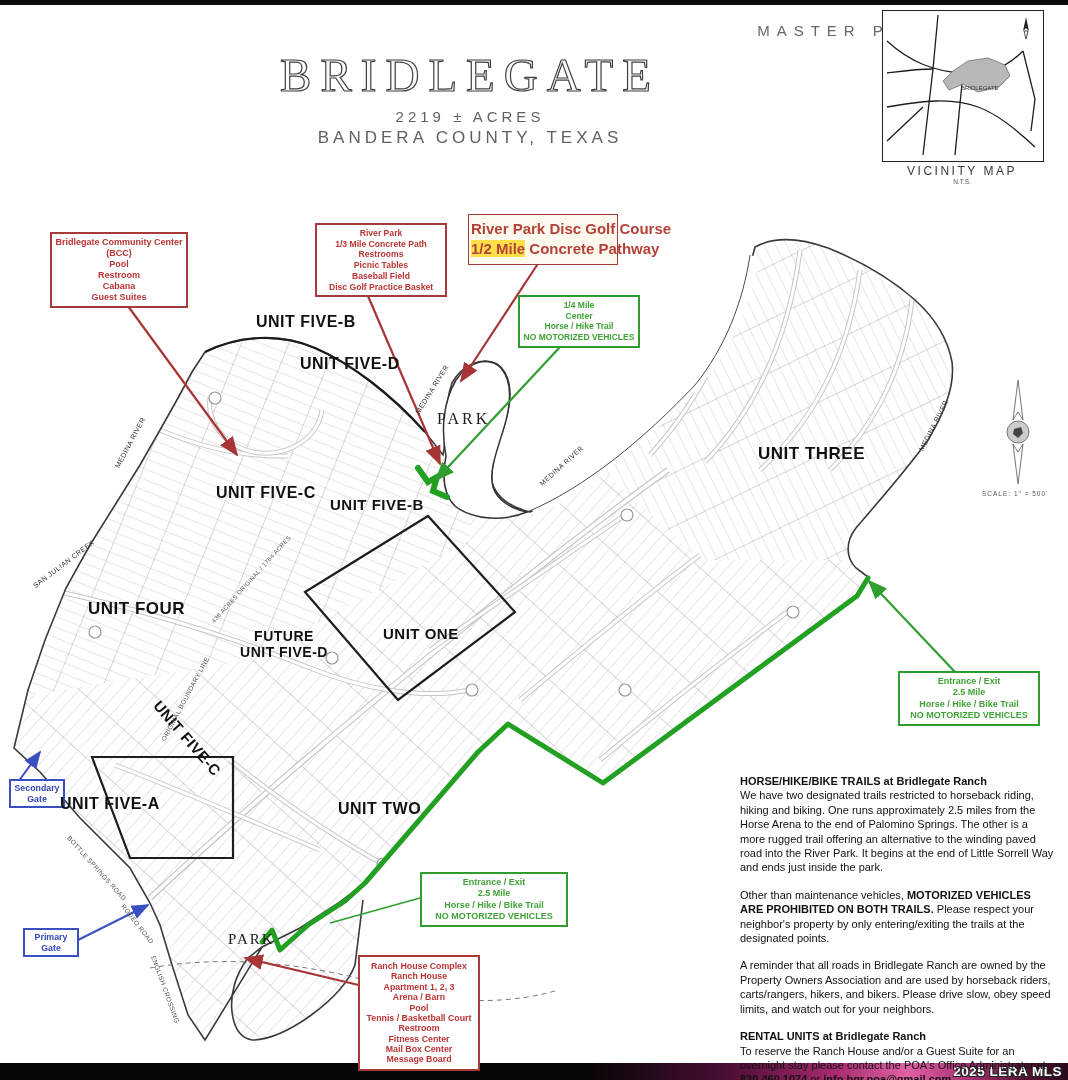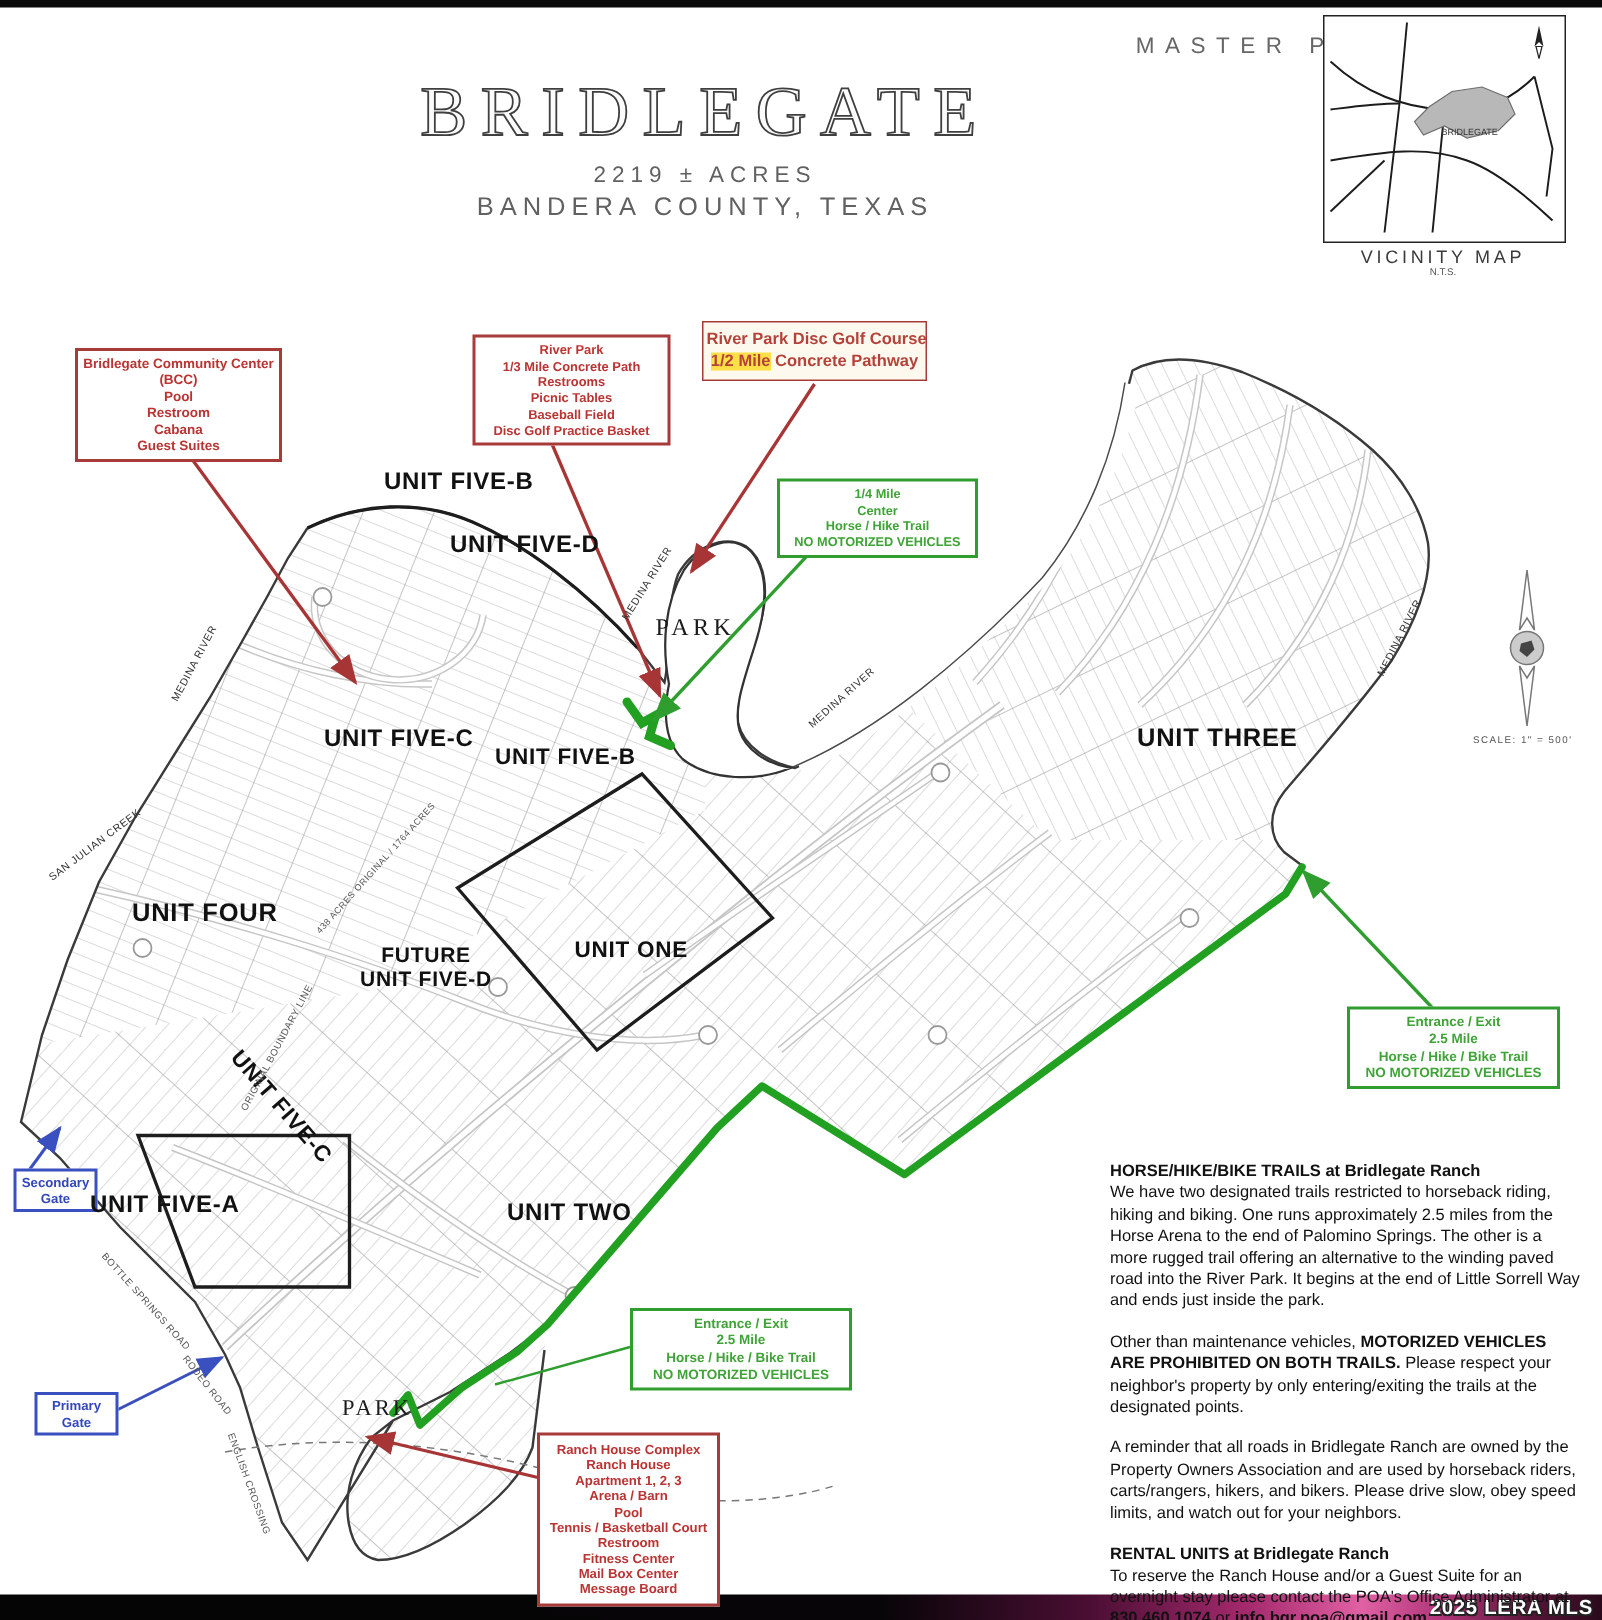--- a/index.html
+++ b/index.html
@@ -225,39 +225,39 @@
 
   <div class="box box-red" style="left:315px;top:223px;width:132px;padding:3px 1px;font-size:8.6px;line-height:1.25;">
     <div>River Park</div>
     <div>1/3 Mile Concrete Path</div>
     <div>Restrooms</div>
     <div>Picnic Tables</div>
     <div>Baseball Field</div>
     <div>Disc Golf Practice Basket</div>
   </div>
 
-  <div class="box box-red" style="left:468px;top:214px;width:150px;padding:4px 2px;font-size:11px;line-height:1.35;border-width:1.5px;background:#fdf9ee;color:#b5423a;">
+  <div class="box box-red" style="left:468px;top:214px;width:150px;padding:4px 2px;font-size:15px;line-height:1.35;border-width:1.5px;background:#fdf9ee;color:#b5423a;">
     <div>River Park Disc Golf Course</div>
     <div><span class="hl">1/2 Mile</span><span> Concrete Pathway</span></div>
   </div>
 
   <div class="box box-red" style="left:358px;top:955px;width:122px;padding:4px 1px;font-size:8.8px;line-height:1.18;">
     <div>Ranch House Complex</div>
     <div>Ranch House</div>
     <div>Apartment 1, 2, 3</div>
     <div>Arena / Barn</div>
     <div>Pool</div>
     <div>Tennis / Basketball Court</div>
     <div>Restroom</div>
     <div>Fitness Center</div>
     <div>Mail Box Center</div>
     <div>Message Board</div>
   </div>
 
-  <div class="box box-green" style="left:518px;top:295px;width:134px;padding:3px 1px;font-size:8.5px;line-height:1.25;margin-top:24px;">
+  <div class="box box-green" style="left:518px;top:295px;width:122px;padding:3px 1px;font-size:8.5px;line-height:1.25;">
     <div>1/4 Mile</div>
     <div>Center</div>
     <div>Horse / Hike Trail</div>
     <div>NO MOTORIZED VEHICLES</div>
   </div>
 
   <div class="box box-green" style="left:898px;top:671px;width:142px;padding:3px 1px;font-size:9px;line-height:1.25;">
     <div>Entrance / Exit</div>
     <div>2.5 Mile</div>
     <div>Horse / Hike / Bike Trail</div>
@@ -277,21 +277,21 @@
   </div>
   <div class="box box-blue" style="left:23px;top:928px;width:56px;padding:2px 1px;font-size:8.8px;line-height:1.2;">
     <div>Primary</div>
     <div>Gate</div>
   </div>
 
   <div class="abs unit" style="left:256px;top:313px;font-size:16px;">UNIT FIVE-B</div>
   <div class="abs unit" style="left:300px;top:355px;font-size:16px;">UNIT FIVE-D</div>
   <div class="abs unit" style="left:216px;top:484px;font-size:16px;">UNIT FIVE-C</div>
   <div class="abs unit" style="left:330px;top:496px;font-size:15px;">UNIT FIVE-B</div>
-  <div class="abs unit" style="left:758px;top:482px;font-size:17px;">UNIT THREE</div>
+  <div class="abs unit" style="left:758px;top:444px;font-size:17px;">UNIT THREE</div>
   <div class="abs unit" style="left:88px;top:599px;font-size:17px;">UNIT FOUR</div>
   <div class="abs unit" style="left:228px;top:628px;width:112px;text-align:center;font-size:14px;">
     <div>FUTURE</div>
     <div>UNIT FIVE-D</div>
   </div>
   <div class="abs unit" style="left:383px;top:625px;font-size:15px;">UNIT ONE</div>
   <div class="abs unit" style="left:163px;top:697px;font-size:15px;transform:rotate(49deg);transform-origin:left top;">UNIT FIVE-C</div>
   <div class="abs unit" style="left:60px;top:795px;font-size:16px;">UNIT FIVE-A</div>
   <div class="abs unit" style="left:338px;top:800px;font-size:16px;">UNIT TWO</div>
   <div class="abs park" style="left:437px;top:410px;font-size:16px;letter-spacing:3px;">PARK</div>

